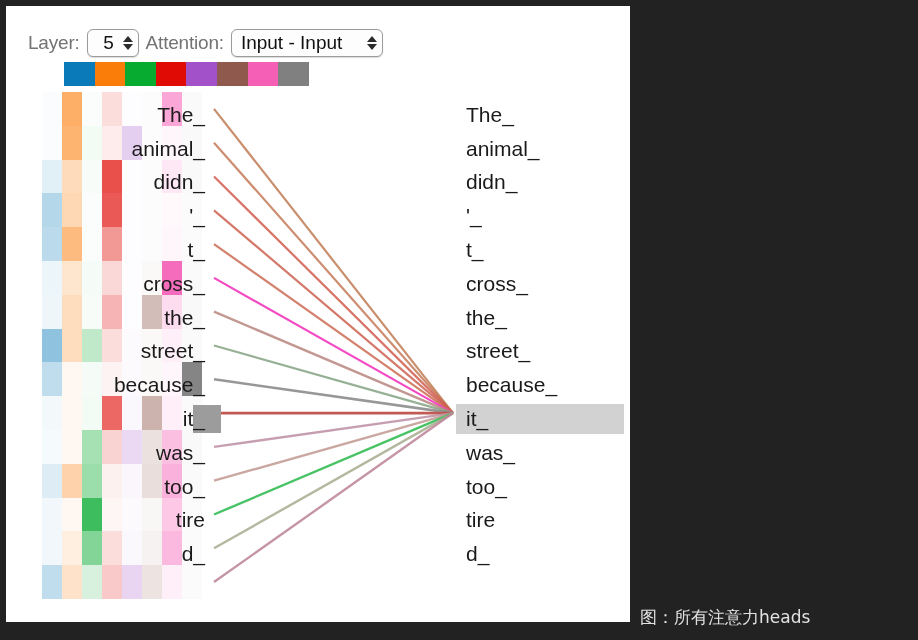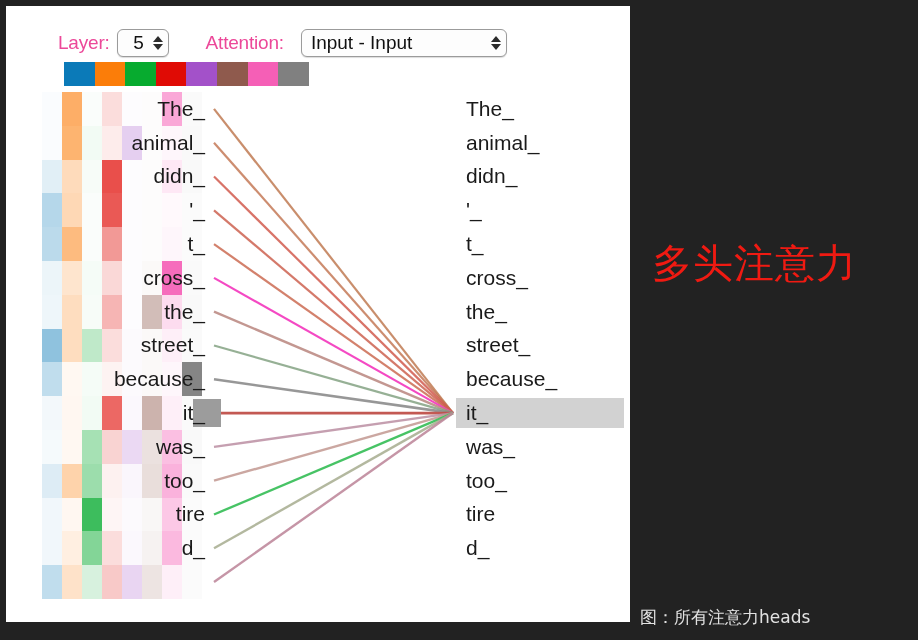--- a/index.html
+++ b/index.html
@@ -32,39 +32,38 @@
     left: 22px;
     top: 20px;
     height: 34px;
     display: flex;
     align-items: center;
     gap: 7px;
     z-index: 40;
   }
   .ctl-label {
     font-size: 19px;
-    color: #ec4899;
+    color: #737373;
     letter-spacing: -0.2px;
     white-space: nowrap;
-    margin-left: 30px;
   }
   .select-box {
     display: inline-flex;
     align-items: center;
     justify-content: space-between;
     background: #fdfdfd;
     border: 1px solid #9b9b9b;
     border-radius: 6px;
     height: 28px;
     box-shadow: 0 1px 1px rgba(0,0,0,0.14);
     padding: 0 5px 0 9px;
     box-sizing: border-box;
   }
   #layer-select { width: 52px; }
-  #attention-select { width: 206px; margin-left: 10px; }
+  #attention-select { width: 152px; }
   .select-value {
     font-size: 19px;
     color: #111;
     white-space: nowrap;
   }
   #layer-select .select-value { flex: 1; text-align: center; }
   #attention-select .select-value { margin-right: 8px; }
   .stepper {
     display: flex;
     flex-direction: column;
@@ -100,21 +99,21 @@
     left: 36px;
     top: 86px;
     z-index: 5;
   }
   .heat-row { display: flex; }
   .heat-cell { width: 20px; height: 33.8px; }
 
   
   .token-col {
     position: absolute;
-    top: 86px;
+    top: 92px;
     z-index: 20;
   }
   #left-tokens { left: 36px; width: 165px; }
   #right-tokens { left: 450px; width: 170px; }
   .token-row {
     height: 33.8px;
     display: flex;
     align-items: center;
     font-size: 21px;
     color: #1a1a1a;
@@ -472,16 +471,15 @@
         <span class="tok">tire</span>
       </div>
       <div class="token-row">
         <span class="tok">d_</span>
       </div>
     </div>
 
 </div>
 
 <div id="red-annotation">
-  <div>多头注意力</div>
 </div>
 
 <div id="caption">图：所有注意力heads</div>
 
 </body></html>

